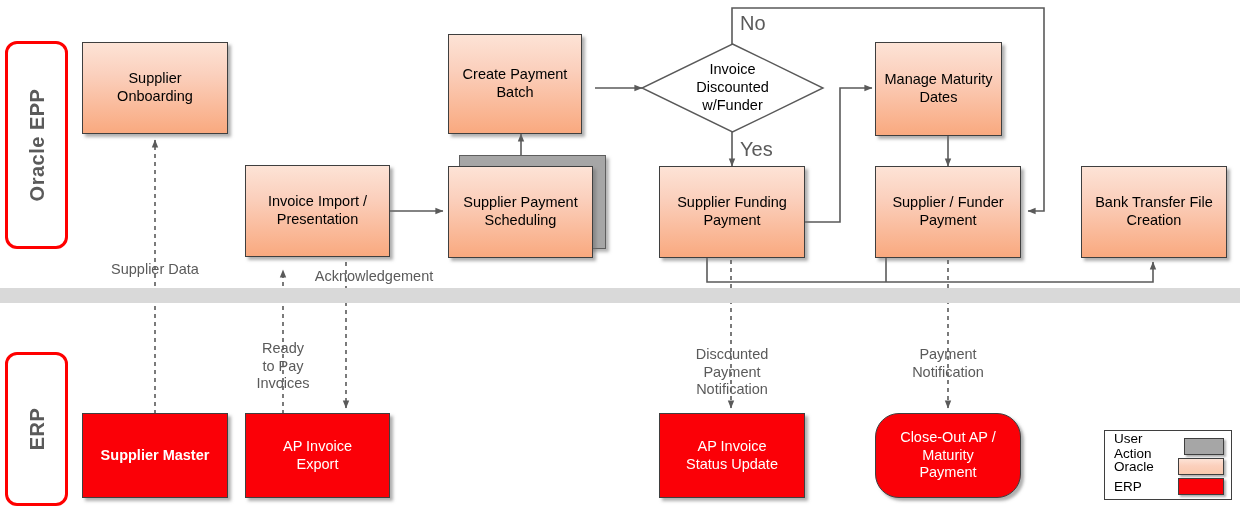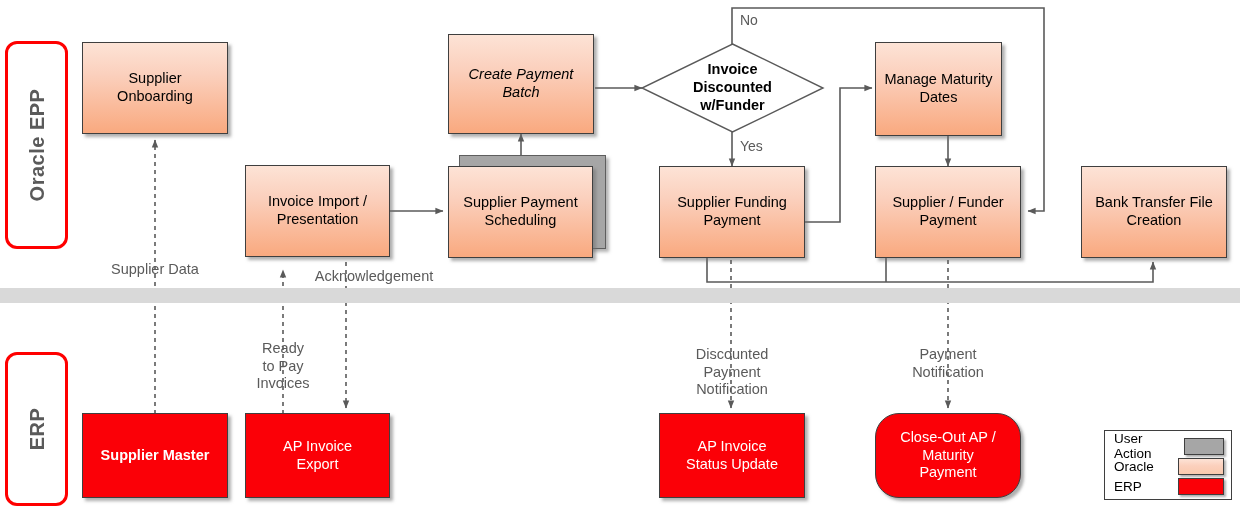--- a/index.html
+++ b/index.html
@@ -114,21 +114,21 @@
     color: #5a5a5a;
     font-size: 14.5px;
     text-align: center;
     line-height: 1.22;
     white-space: pre-line;
     z-index: 35;
   }
   .branch-label {
     position: absolute;
     color: #5a5a5a;
-    font-size: 14px;
+    font-size: 20px;
     z-index: 35;
   }
 
   
   .legend {
     position: absolute;
     border: 1px solid #3f3f3f;
     background: #ffffff;
     z-index: 45;
     padding: 5px 7px 5px 9px;
@@ -215,41 +215,41 @@
 
   <div class="node oracle" style="left:245px; top:165px; width:145px; height:92px;">
     <span>Invoice Import /<br>Presentation</span>
   </div>
 
   <div class="node-stack-back" style="left:459px; top:155px; width:145px; height:92px;"></div>
   <div class="node oracle" style="left:448px; top:166px; width:145px; height:92px;">
     <span>Supplier Payment<br>Scheduling</span>
   </div>
 
-  <div class="node oracle" style="left:448px; top:34px; width:146px; height:100px;font-style:italic;">
+  <div class="node oracle" style="left:448px; top:34px; width:134px; height:100px;">
     <span>Create Payment<br>Batch</span>
   </div>
 
   <div class="node oracle" style="left:659px; top:166px; width:146px; height:92px;">
     <span>Supplier Funding<br>Payment</span>
   </div>
 
   <div class="node oracle" style="left:875px; top:42px; width:127px; height:94px;">
     <span>Manage Maturity<br>Dates</span>
   </div>
 
   <div class="node oracle" style="left:875px; top:166px; width:146px; height:92px;">
     <span>Supplier / Funder<br>Payment</span>
   </div>
 
   <div class="node oracle" style="left:1081px; top:166px; width:146px; height:92px;">
     <span>Bank Transfer File<br>Creation</span>
   </div>
 
-  <div class="decision" style="left:640px; top:42px; width:185px; height:92px;font-weight:bold;">
+  <div class="decision" style="left:640px; top:42px; width:185px; height:92px;">
     <svg width="185" height="92" viewBox="0 0 185 92" style="position:absolute;left:0;top:0;">
       <polygon points="92.5,2 183,46 92.5,90 2,46" fill="#ffffff" stroke="#595959" stroke-width="1.4"></polygon>
     </svg>
     <div class="dtext">Invoice<br>Discounted<br>w/Funder</div>
   </div>
 
   <div class="branch-label" style="left:740px; top:12px;">No</div>
   <div class="branch-label" style="left:740px; top:138px;">Yes</div>
 
   <div class="node erp" style="left:82px; top:413px; width:146px; height:85px;font-weight:bold;">

